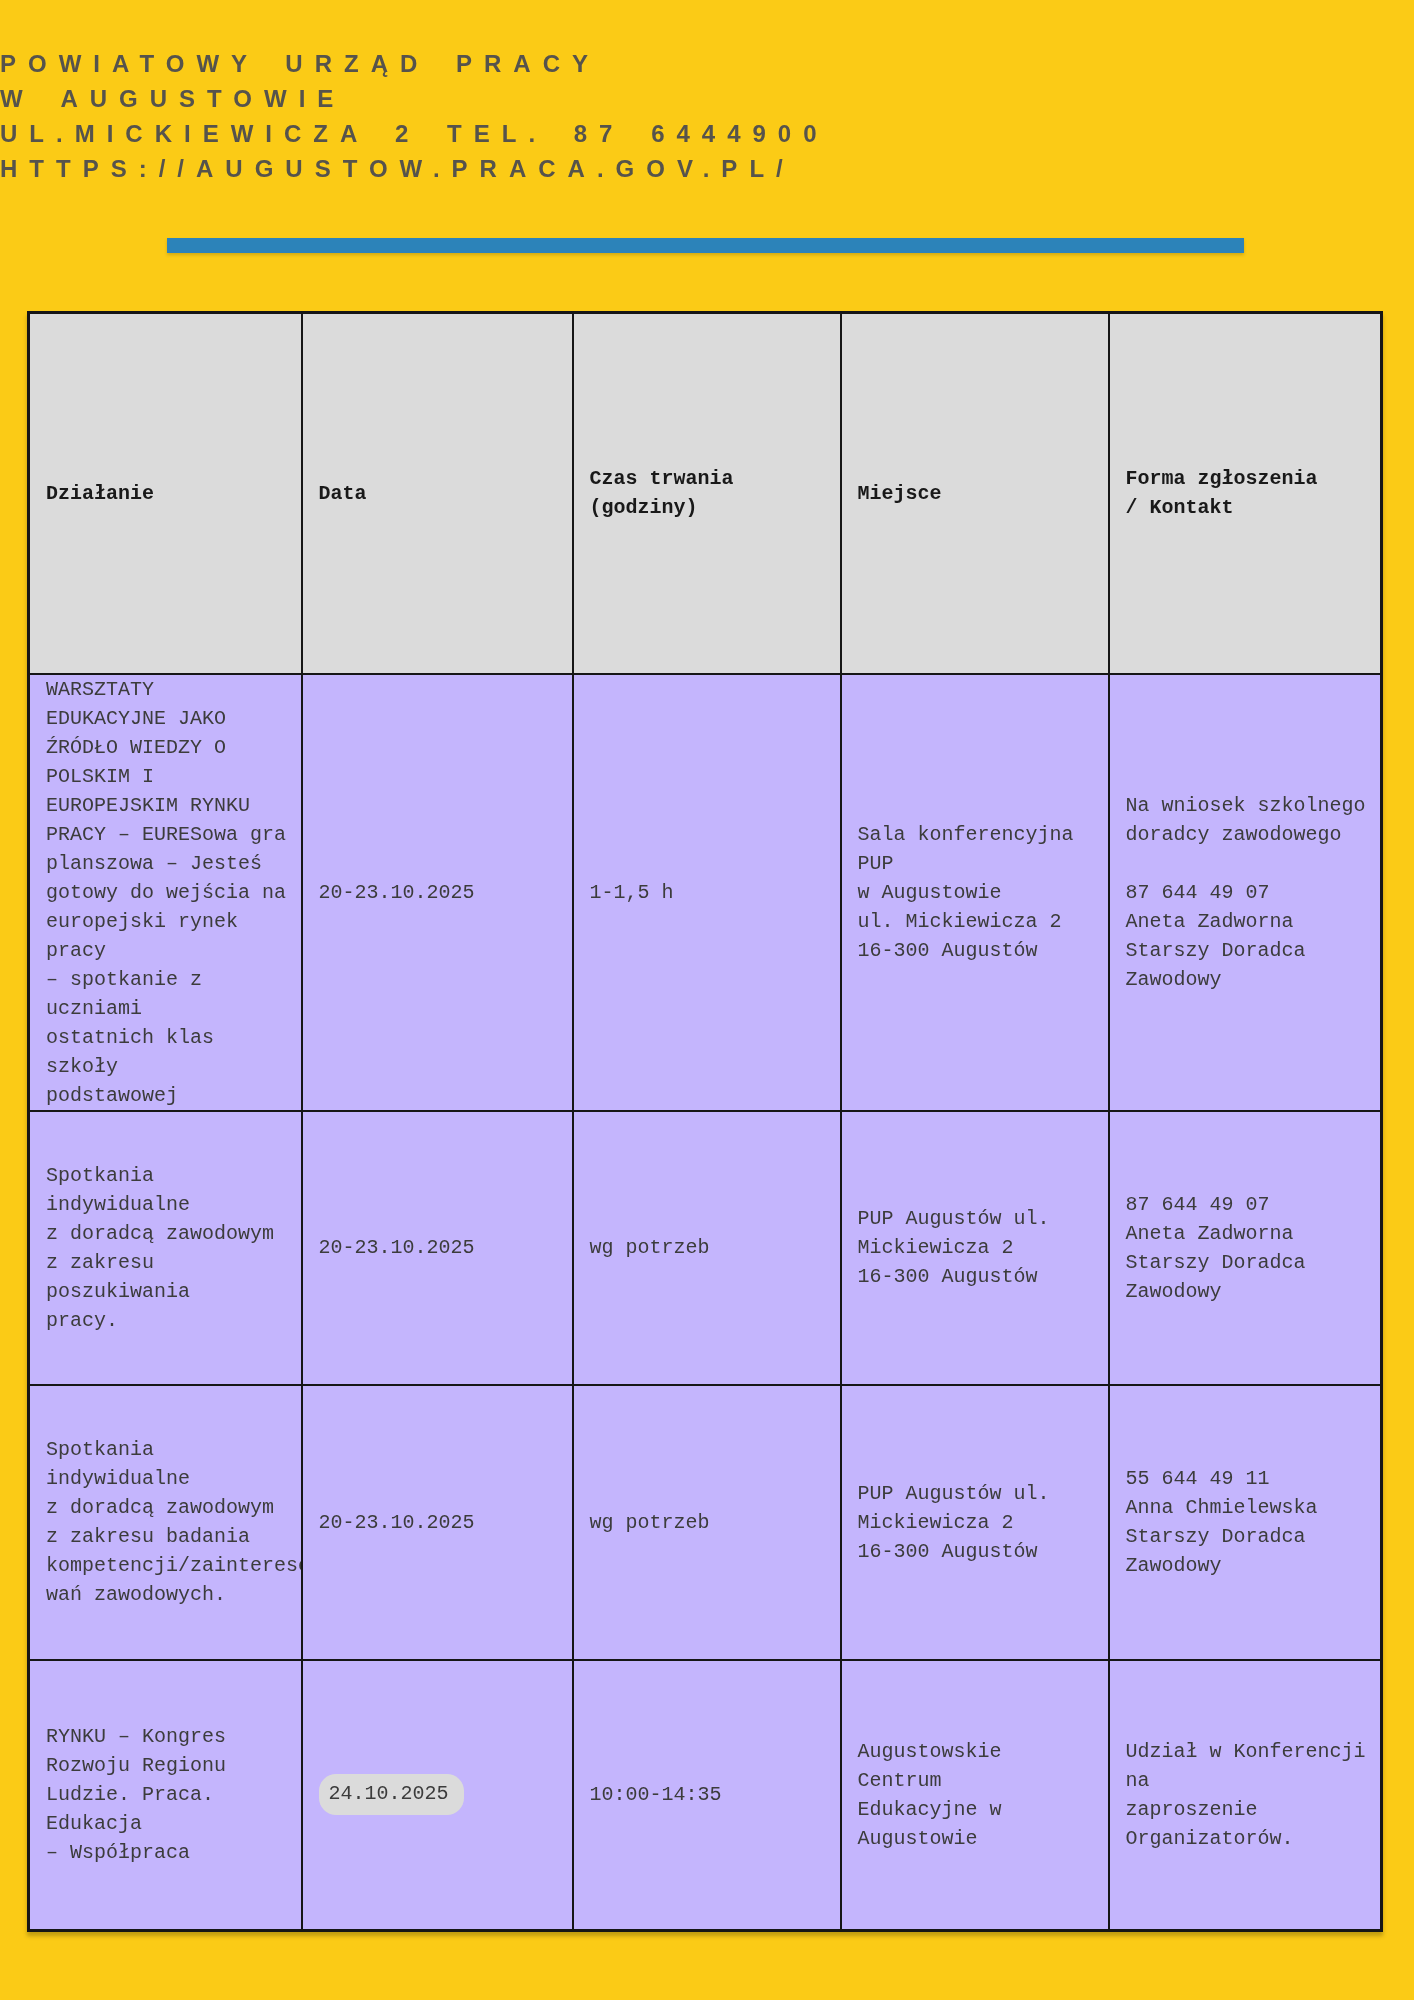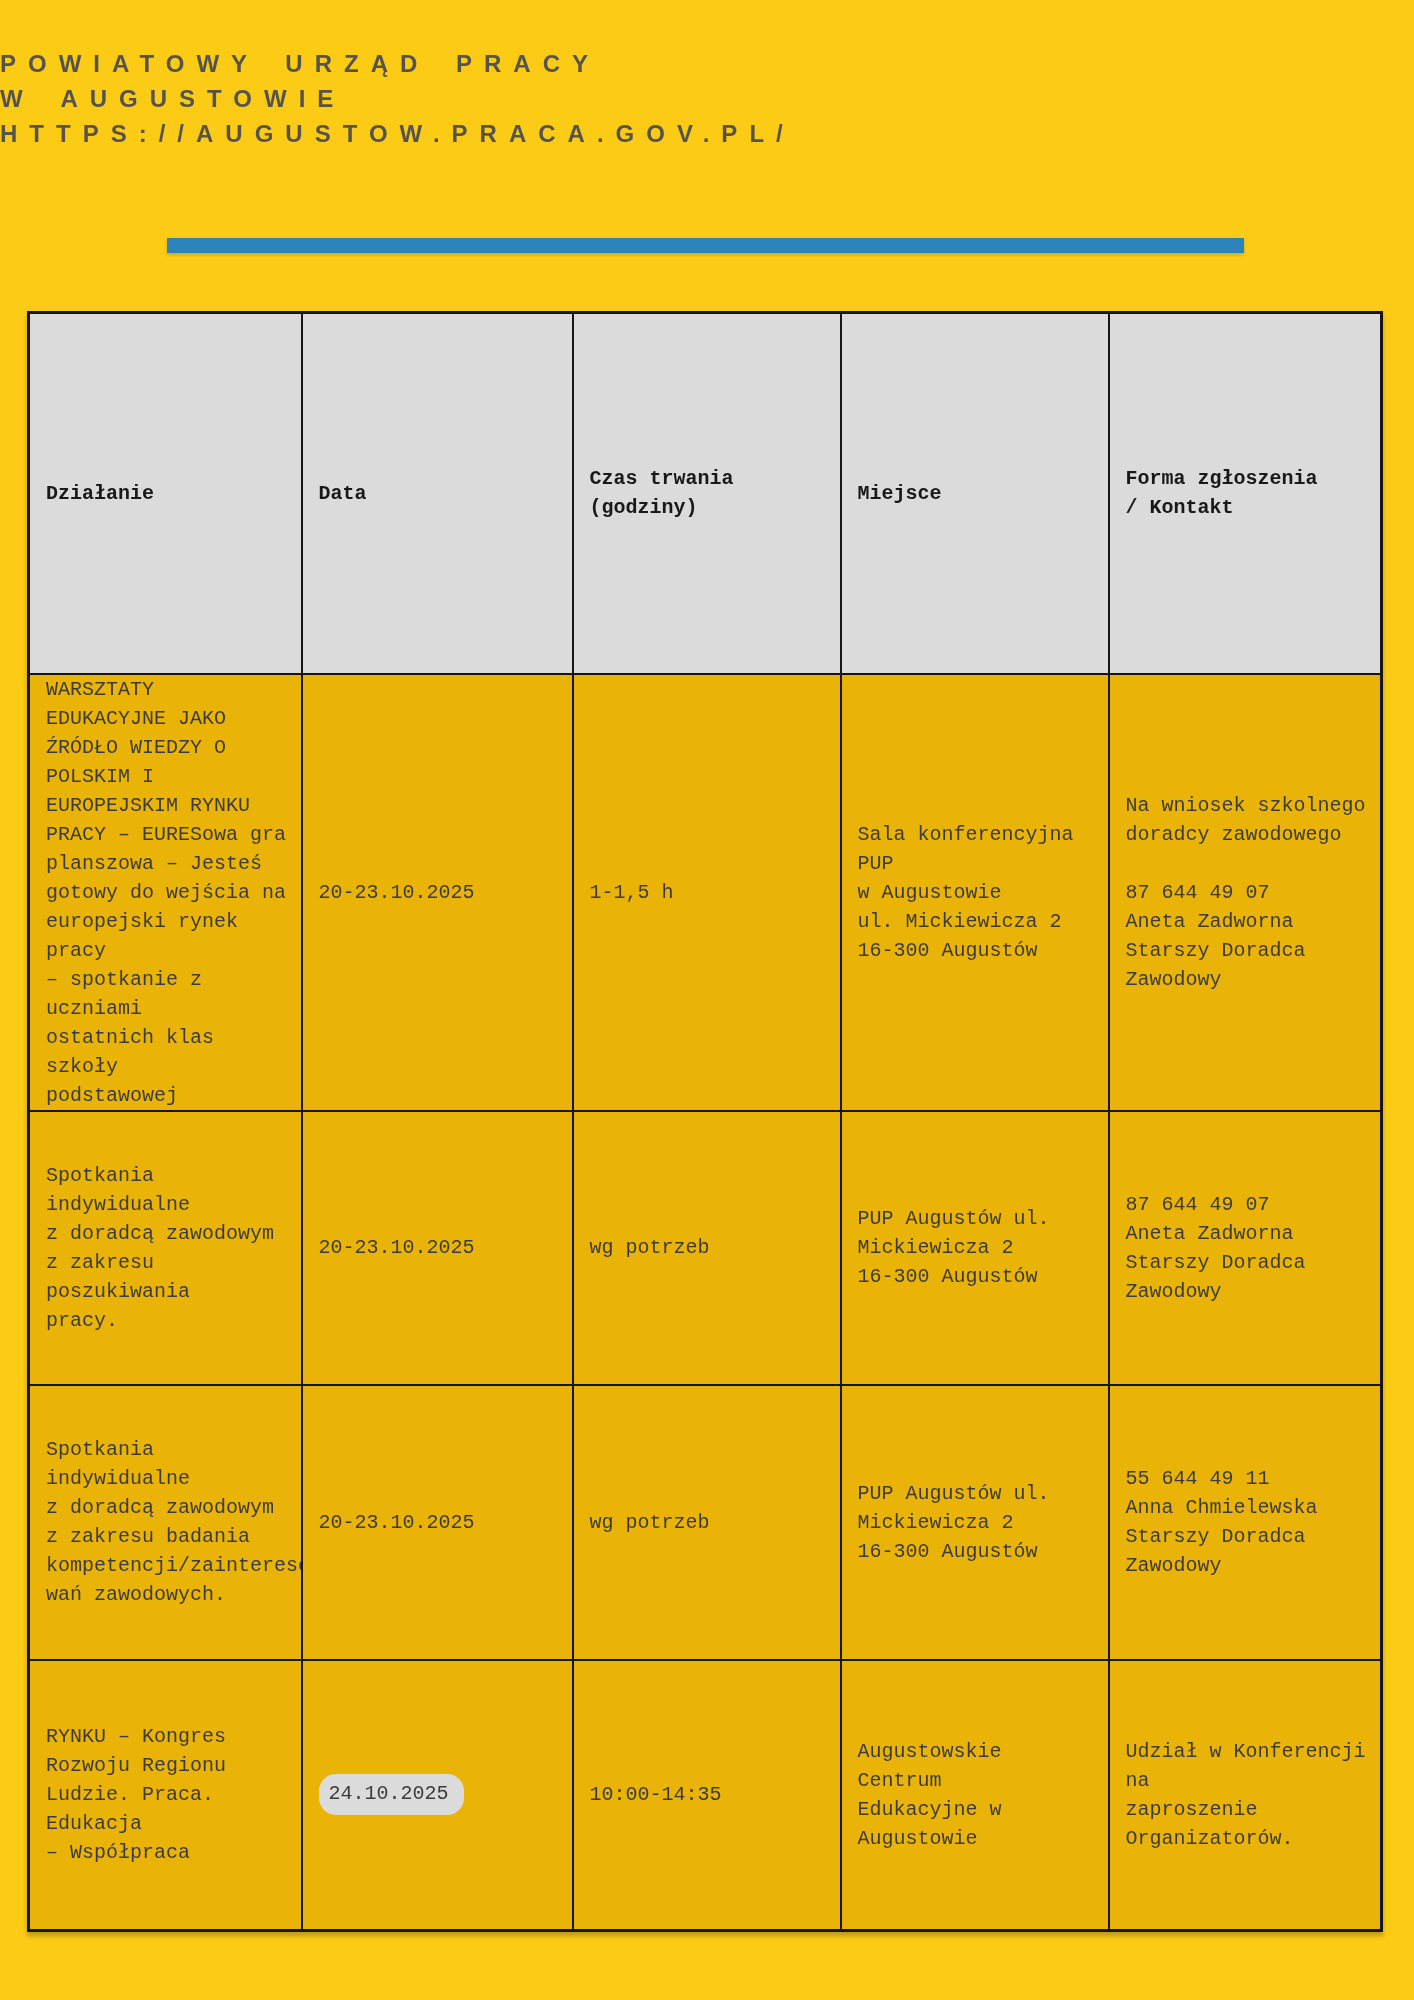--- a/index.html
+++ b/index.html
@@ -58,21 +58,21 @@
     overflow: hidden;
   }
   th {
     background: #DBDBDB;
     color: #191919;
     font-weight: bold;
     font-size: 20px;
     line-height: 29px;
   }
   td {
-    background: #eab308;
+    background: #c4b5fd;
     color: #3C3C3C;
     font-weight: normal;
     font-size: 20px;
     line-height: 29px;
   }
 
   .pill {
     display: inline-block;
     background: #DBDBDB;
     border-radius: 17px;
@@ -81,20 +81,21 @@
   }
 </style>
 </head>
 <body>
 
 <div class="page">
 
   <div class="masthead">
     <div class="masthead-line">POWIATOWY URZĄD PRACY</div>
     <div class="masthead-line">W AUGUSTOWIE</div>
+    <div class="masthead-line">UL.MICKIEWICZA 2 TEL. 87 6444900</div>
     <div class="masthead-line">HTTPS://AUGUSTOW.PRACA.GOV.PL/</div>
   </div>
 
   <div class="accent-bar"></div>
 
   <table class="schedule">
     <colgroup>
       <col style="width:273px">
       <col style="width:271px">
       <col style="width:268px">

